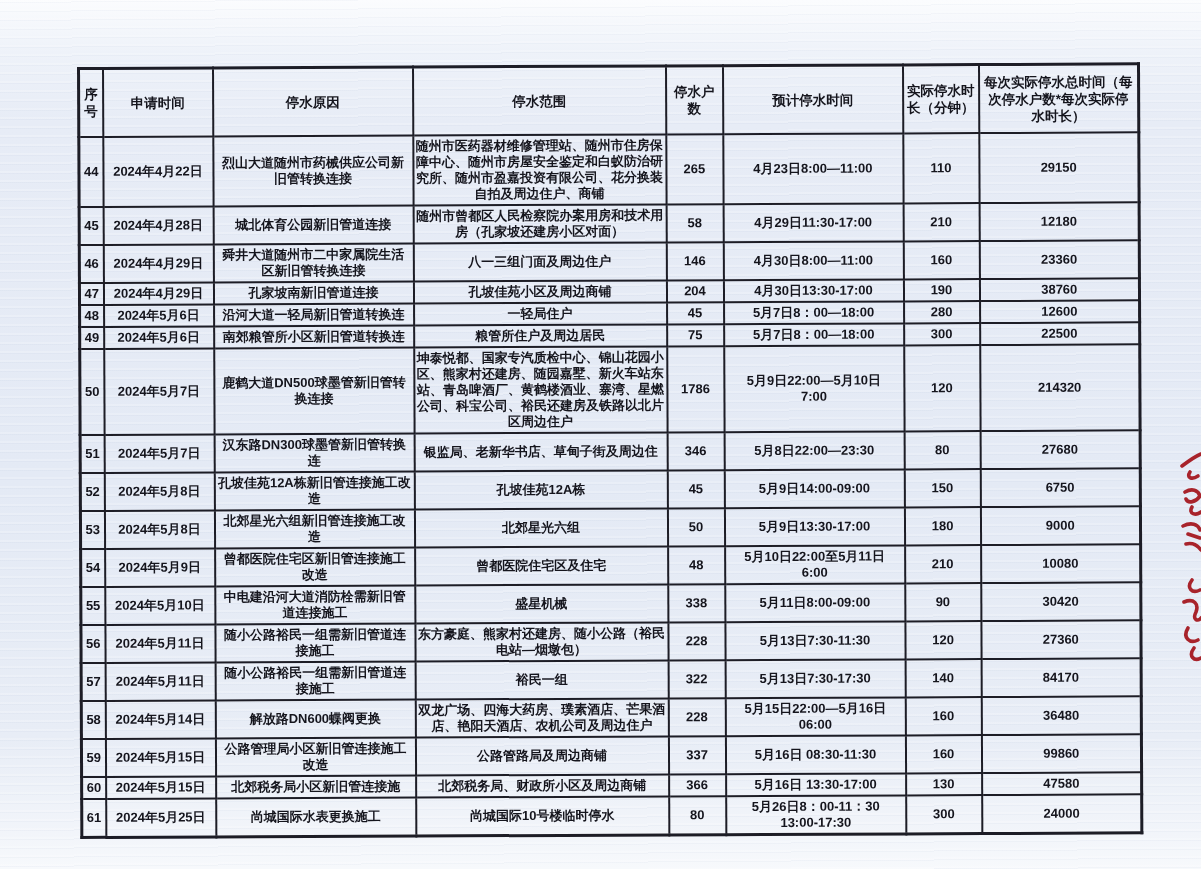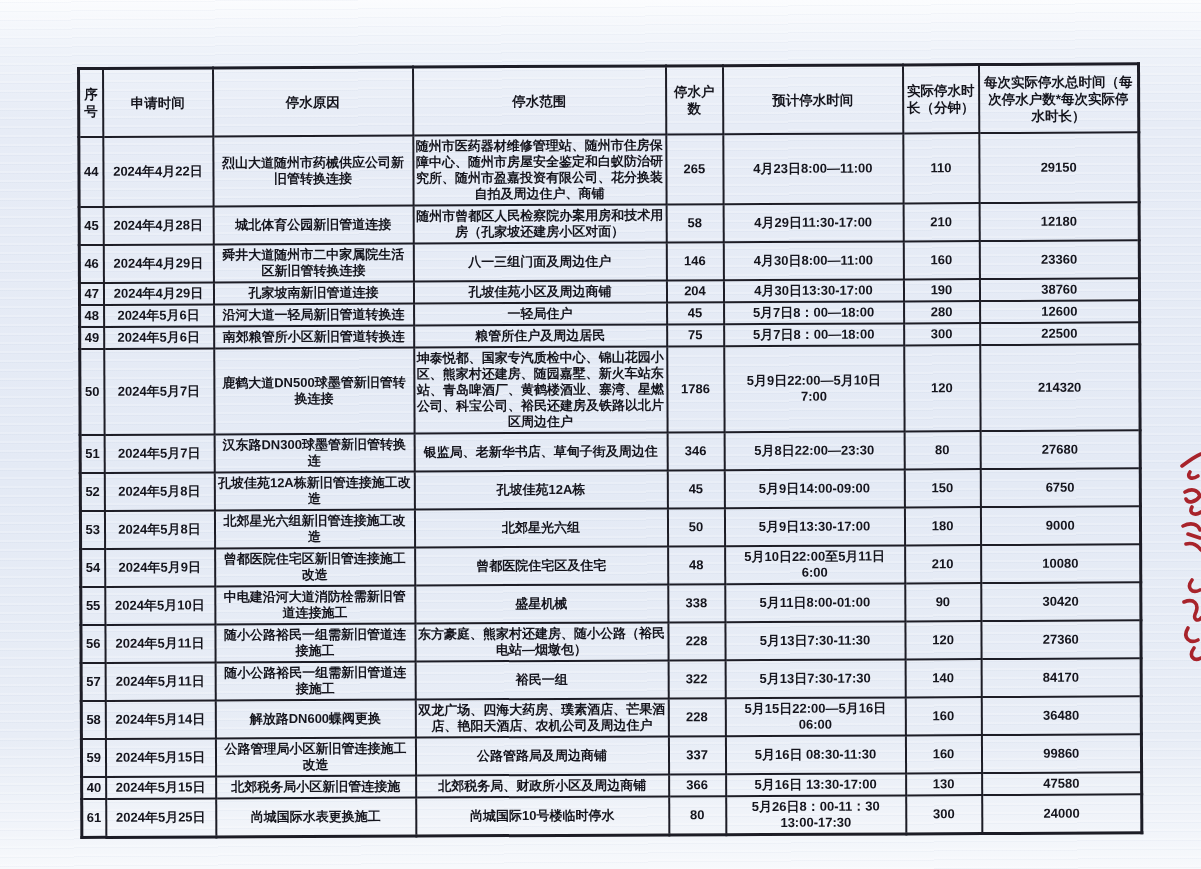--- a/index.html
+++ b/index.html
@@ -208,21 +208,21 @@
 6:00</td>
     <td>210</td>
     <td>10080</td>
   </tr>
         <tr>
     <td class="cell-no">55</td>
     <td>2024年5月10日</td>
     <td>中电建沿河大道消防栓需新旧管道连接施工</td>
     <td>盛星机械</td>
     <td>338</td>
-    <td class="cell-planned">5月11日8:00-01:00</td>
+    <td class="cell-planned">5月11日8:00-09:00</td>
     <td>90</td>
     <td>30420</td>
   </tr>
         <tr>
     <td class="cell-no">56</td>
     <td>2024年5月11日</td>
     <td>随小公路裕民一组需新旧管道连接施工</td>
     <td>东方豪庭、熊家村还建房、随小公路（裕民电站—烟墩包）</td>
     <td>228</td>
     <td class="cell-planned">5月13日7:30-11:30</td>
@@ -254,21 +254,21 @@
     <td class="cell-no">59</td>
     <td>2024年5月15日</td>
     <td>公路管理局小区新旧管连接施工改造</td>
     <td>公路管路局及周边商铺</td>
     <td>337</td>
     <td class="cell-planned">5月16日 08:30-11:30</td>
     <td>160</td>
     <td>99860</td>
   </tr>
         <tr>
-    <td class="cell-no">40</td>
+    <td class="cell-no">60</td>
     <td>2024年5月15日</td>
     <td>北郊税务局小区新旧管连接施</td>
     <td>北郊税务局、财政所小区及周边商铺</td>
     <td>366</td>
     <td class="cell-planned">5月16日 13:30-17:00</td>
     <td>130</td>
     <td>47580</td>
   </tr>
         <tr>
     <td class="cell-no">61</td>

